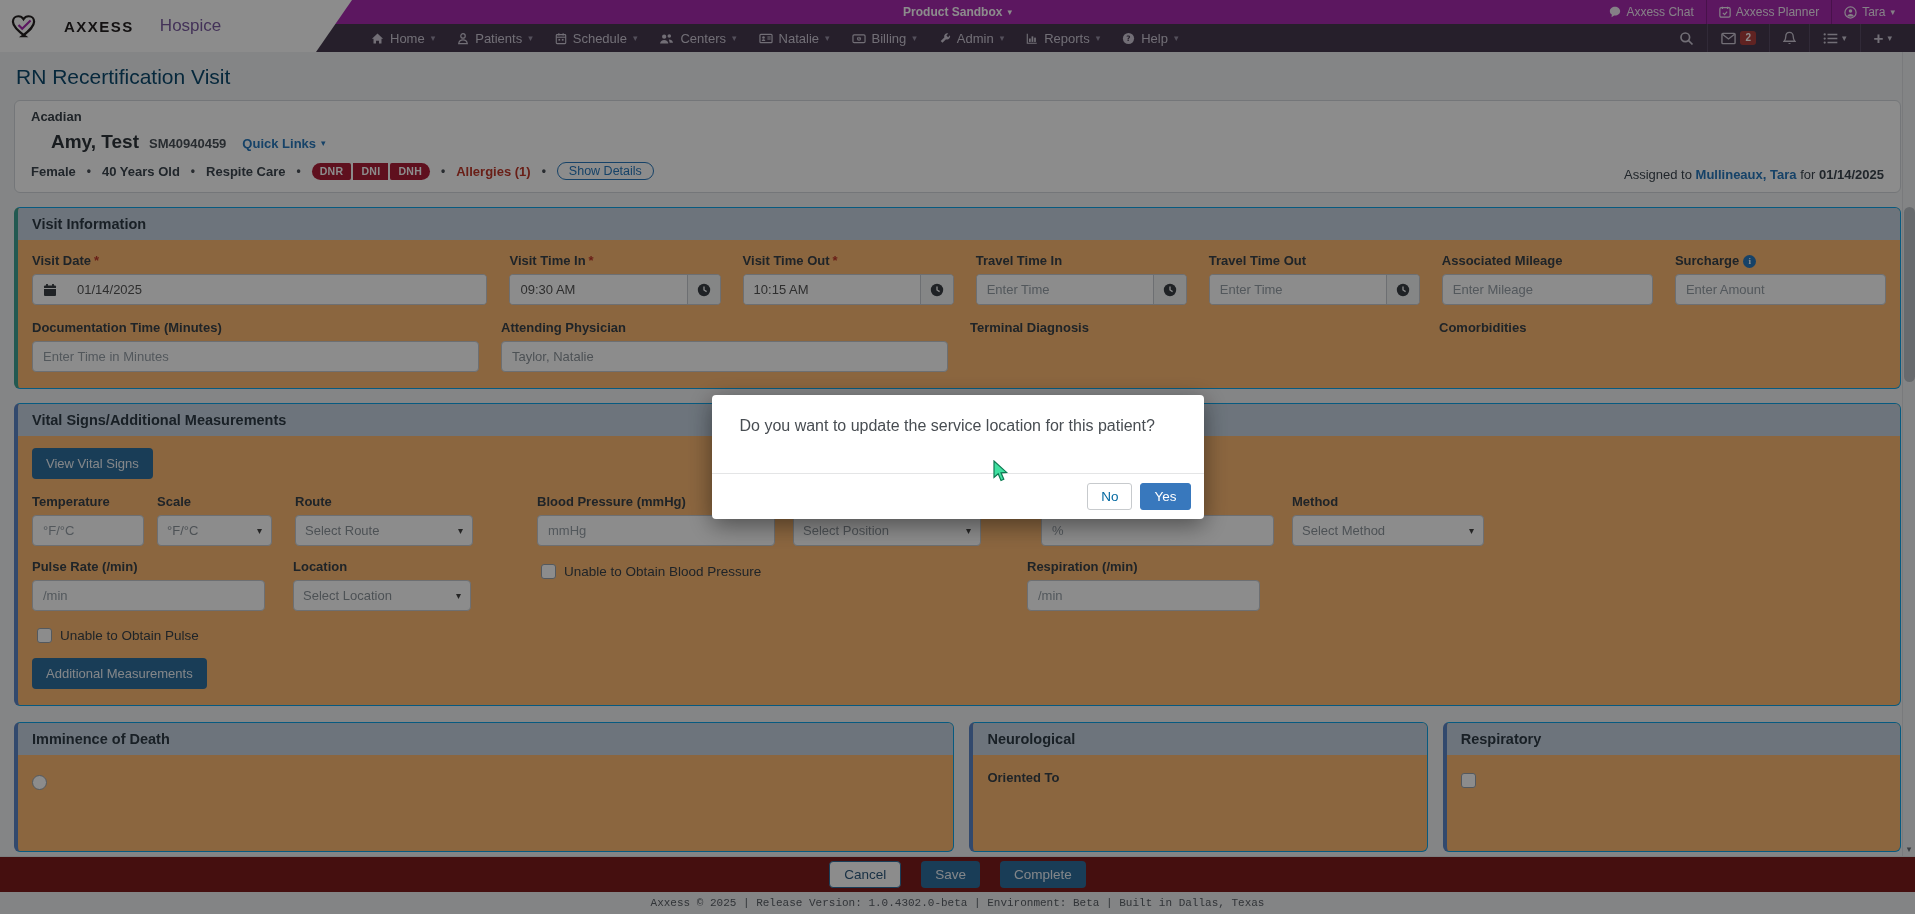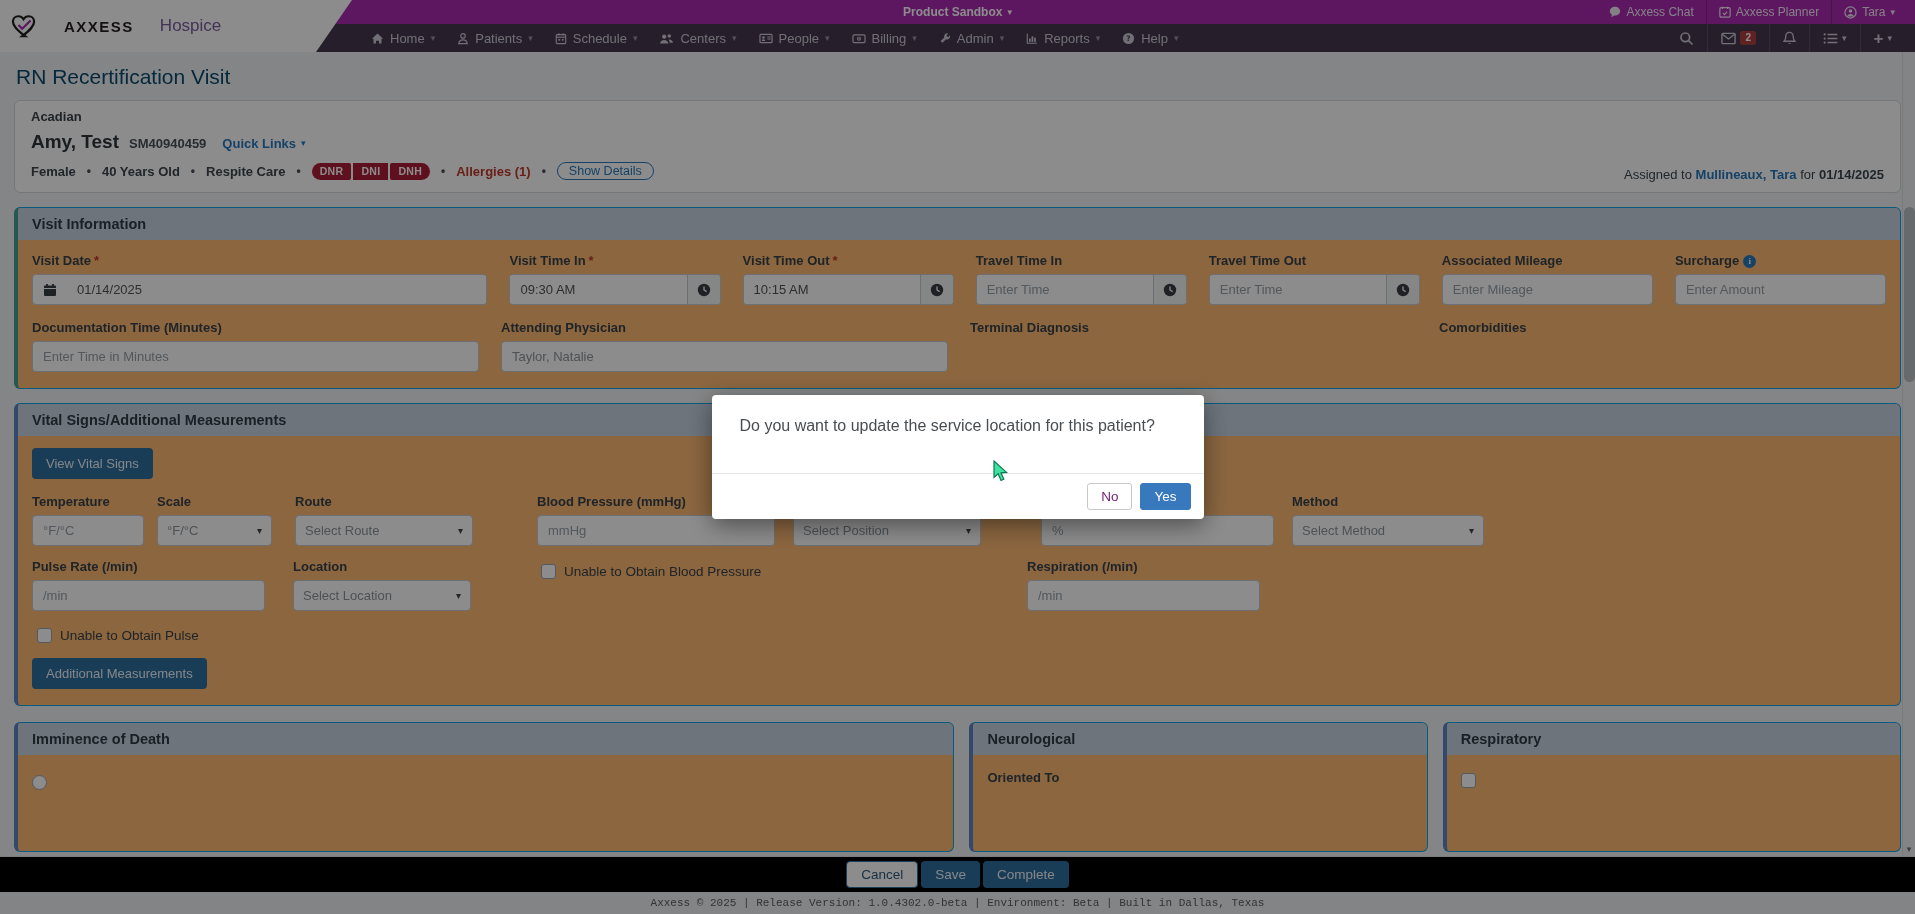--- a/index.html
+++ b/index.html
@@ -29,21 +29,21 @@
   .plus-glyph { font-size:17px; font-weight:bold; color:#cfc9d7; line-height:1; }
 
   
   .page { position:absolute; top:52px; left:0; right:0; bottom:0; }
   .page-title { font-size:21px; color:#0c4a6e; padding:13px 16px 9px; }
   .card-border { background:#fff; border:1px solid #d3d8dc; border-radius:6px; }
 
   
   .patient { margin:2px 14px 0; padding:8px 16px 12px; position:relative; }
   .p-site { font-size:13px; font-weight:bold; color:#3a424a; margin-bottom:7px; }
-  .p-name-row { display:flex; align-items:baseline; gap:10px; margin-bottom:9px; }
+  .p-name-row { display:flex; align-items:baseline; gap:10px; margin-bottom:9px;margin-left:20px; }
   .p-name { font-size:19px; font-weight:bold; color:#2f353b; }
   .p-mrn { font-size:13px; font-weight:bold; color:#4a5158; }
   .p-quick { font-size:13px; font-weight:bold; color:#2879bd; display:flex; gap:5px; align-items:center; cursor:pointer; margin-left:6px; }
   .p-meta { display:flex; align-items:center; gap:11px; font-size:13px; font-weight:bold; color:#3c464f; }
   .dot { color:#4a5158; font-size:12px; }
   .pills { display:flex; gap:2px; }
   .pill { background:#ae1e38; color:#fff; font-size:10.5px; font-weight:bold; padding:2.5px 8px; letter-spacing:.3px; }
   .pill:first-child { border-radius:9px 2px 2px 9px; }
   .pill:last-child { border-radius:2px 9px 9px 2px; }
   .allergies { color:#c0392b; font-weight:bold; font-size:13px; cursor:pointer; }
@@ -81,36 +81,36 @@
   .fld { flex:0 0 auto; }
   .cb-row { display:flex; align-items:center; gap:8px; font-size:13.5px; color:#3a4249; cursor:pointer; }
   .cb { width:15px; height:15px; border:1px solid #9aa3ab; border-radius:3px; background:#fff; flex:0 0 auto; }
   .radio { width:15px; height:15px; border:1px solid #9aa3ab; border-radius:50%; background:#fff; flex:0 0 auto; }
 
   .bottom-row { display:grid; grid-template-columns:1.97fr .96fr .96fr; gap:15px; margin:16px 14px 0; height:130px; }
   .bottom-row .section { margin:0; }
 
   
   .footer { position:fixed; left:0; right:0; bottom:0; z-index:20; }
-  .action-bar { background:#000000; border-top:1px solid #e2e4e6; height:36px; display:flex; align-items:center; justify-content:center; gap:3px; }
+  .action-bar { background:#7f1d1d; border-top:1px solid #e2e4e6; height:36px; display:flex; align-items:center; justify-content:center; gap:20px; }
   .btn-outline { background:#fff; border:1px solid #2e6f9e; color:#2e5a7e; border-radius:4px; font-size:13.5px; padding:5px 14px; font-family:inherit; cursor:pointer; }
   .btn-solid { background:#2e6f9e; color:#eef4fa; border:none; border-radius:4px; font-size:13.5px; padding:6px 14px; font-family:inherit; cursor:pointer; }
   .footer-meta { background:#eff0f2; height:22px; display:flex; align-items:center; justify-content:center; font-size:11px; color:#5a6067;font-family:Liberation Mono, monospace; }
 
   
   .scrollbar { position:fixed; top:52px; right:0; bottom:58px; width:13px; background:#eef0f2; border-left:1px solid #dcdfe2; z-index:10; }
   .scroll-thumb { position:absolute; top:155px; left:1px; width:11px; height:175px; background:#bcc1c6; border-radius:6px; }
   .scroll-down { position:absolute; bottom:2px; left:0; width:100%; text-align:center; font-size:9px; color:#6d747b; }
 
   
   .overlay { position:fixed; inset:0; background:rgba(0,0,0,.45); z-index:50; }
   .modal { position:fixed; top:395px; left:50%; transform:translateX(-50%); width:492px; background:#fff; border-radius:4px; box-shadow:0 6px 24px rgba(0,0,0,.45); z-index:60; }
   .modal-body { padding:22px 28px 38px; font-size:16px; color:#484d52; }
   .modal-footer { border-top:1px solid #e4e5e6; padding:9px 13px; display:flex; justify-content:flex-end; gap:8px; }
-  .modal-no { background:#fff; border:1px solid #c7cacd; color:#701a75; border-radius:3px; font-size:13.5px; padding:5px 13px; font-family:inherit; cursor:pointer; }
+  .modal-no { background:#fff; border:1px solid #c7cacd; color:#0369a1; border-radius:3px; font-size:13.5px; padding:5px 13px; font-family:inherit; cursor:pointer; }
   .modal-yes { background:#3878bd; border:1px solid #3878bd; color:#fff; border-radius:3px; font-size:13.5px; padding:5px 13px; font-family:inherit; cursor:pointer; }
 
   .cursor { position:fixed; left:993px; top:460px; z-index:70; pointer-events:none; }
 </style>
 </head>
 <body>
 
 <div class="topbar">
   <div class="product">
     <span>Product Sandbox</span>
@@ -189,21 +189,21 @@
       <span>Centers</span>
         <span class="caret">▾</span>
     </div>
     <div class="nav-item">
       <svg width="14" height="13" viewBox="0 0 15 14">
           <rect x="1" y="2.5" width="13" height="9" rx="1" fill="none" stroke="#cfc9d7" stroke-width="1.3"></rect>
           <circle cx="4.8" cy="6" r="1.4" fill="#cfc9d7"></circle>
           <path d="M2.8 9.8c.3-1.3 1.1-1.9 2-1.9s1.7.6 2 1.9z" fill="#cfc9d7"></path>
           <path d="M9 5.5h3.5M9 7.5h3.5" stroke="#cfc9d7" stroke-width="1.1"></path>
         </svg>
-      <span>People</span>
+      <span>Natalie</span>
         <span class="caret">▾</span>
     </div>
     <div class="nav-item">
       <svg width="14" height="13" viewBox="0 0 15 14">
           <rect x="1" y="3" width="13" height="8.5" rx="1.3" fill="none" stroke="#cfc9d7" stroke-width="1.3"></rect>
           <circle cx="7.5" cy="7.2" r="2.2" fill="#cfc9d7"></circle>
           <text x="7.5" y="8.6" font-size="4.2" text-anchor="middle" fill="#453a4f" font-family="DejaVu Sans">$</text>
         </svg>
       <span>Billing</span>
         <span class="caret">▾</span>

